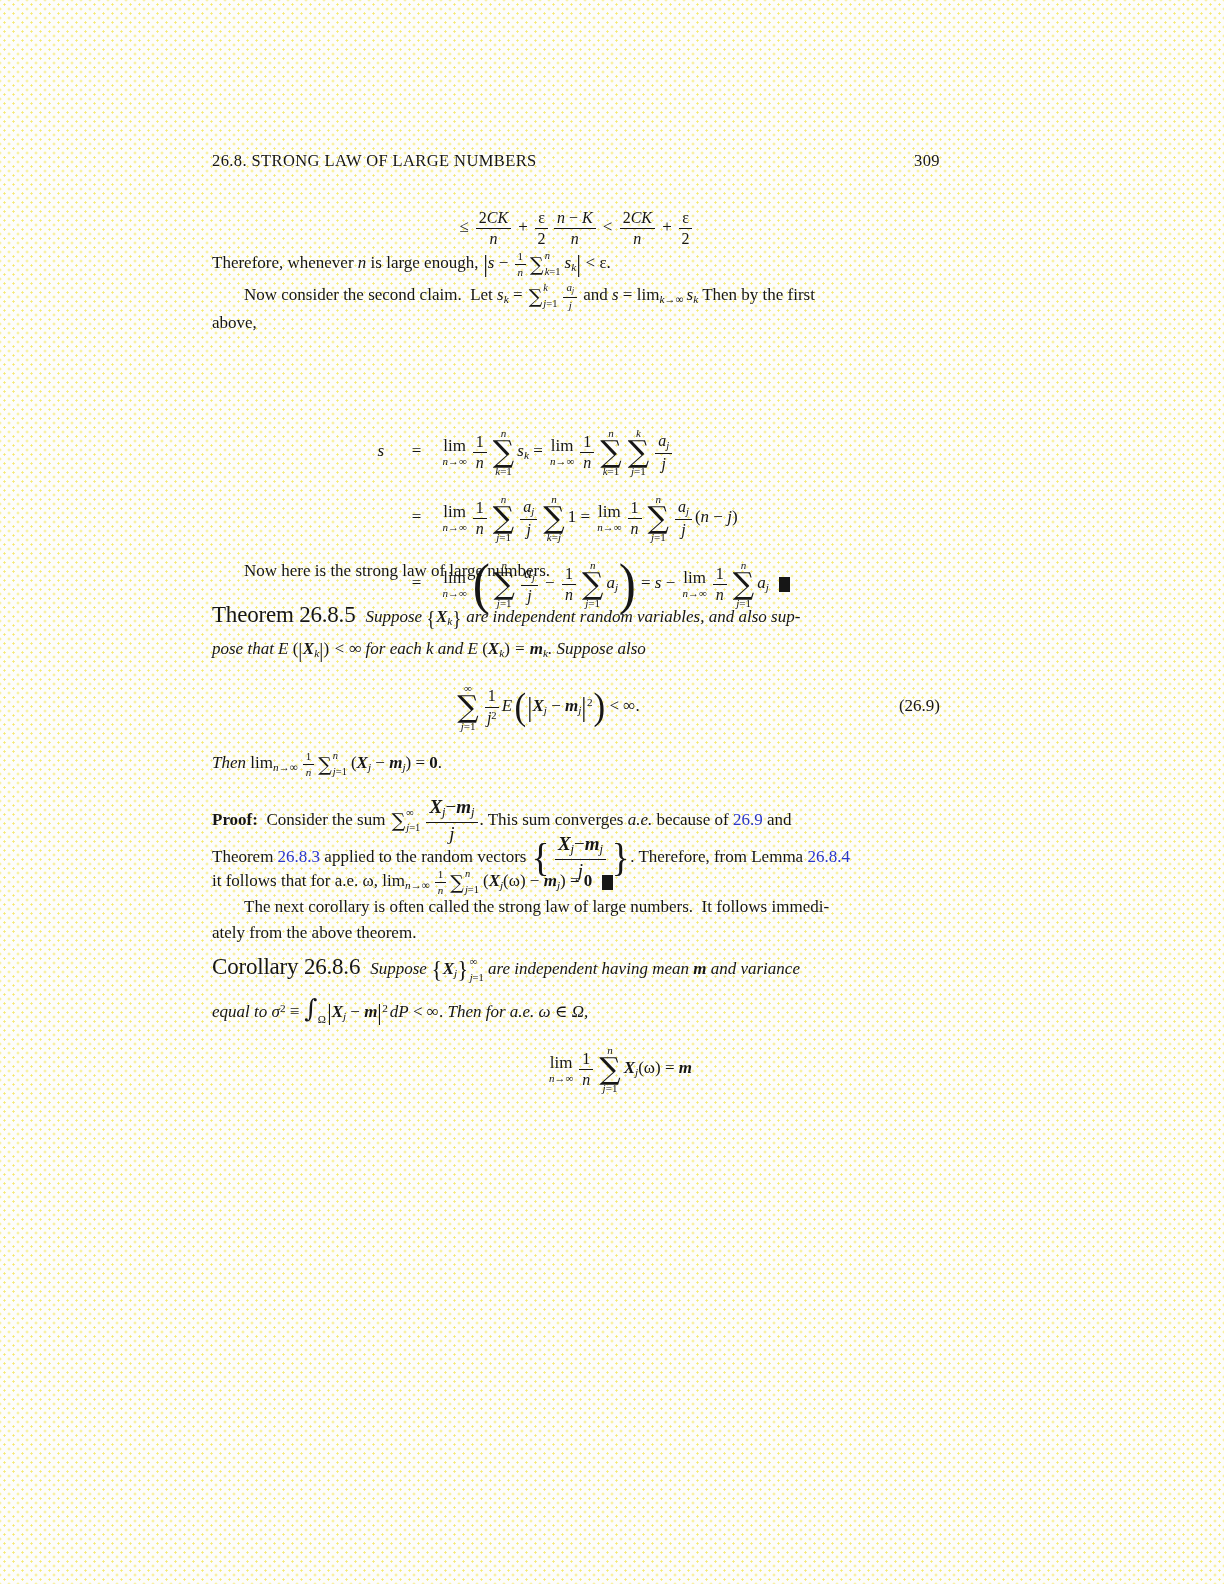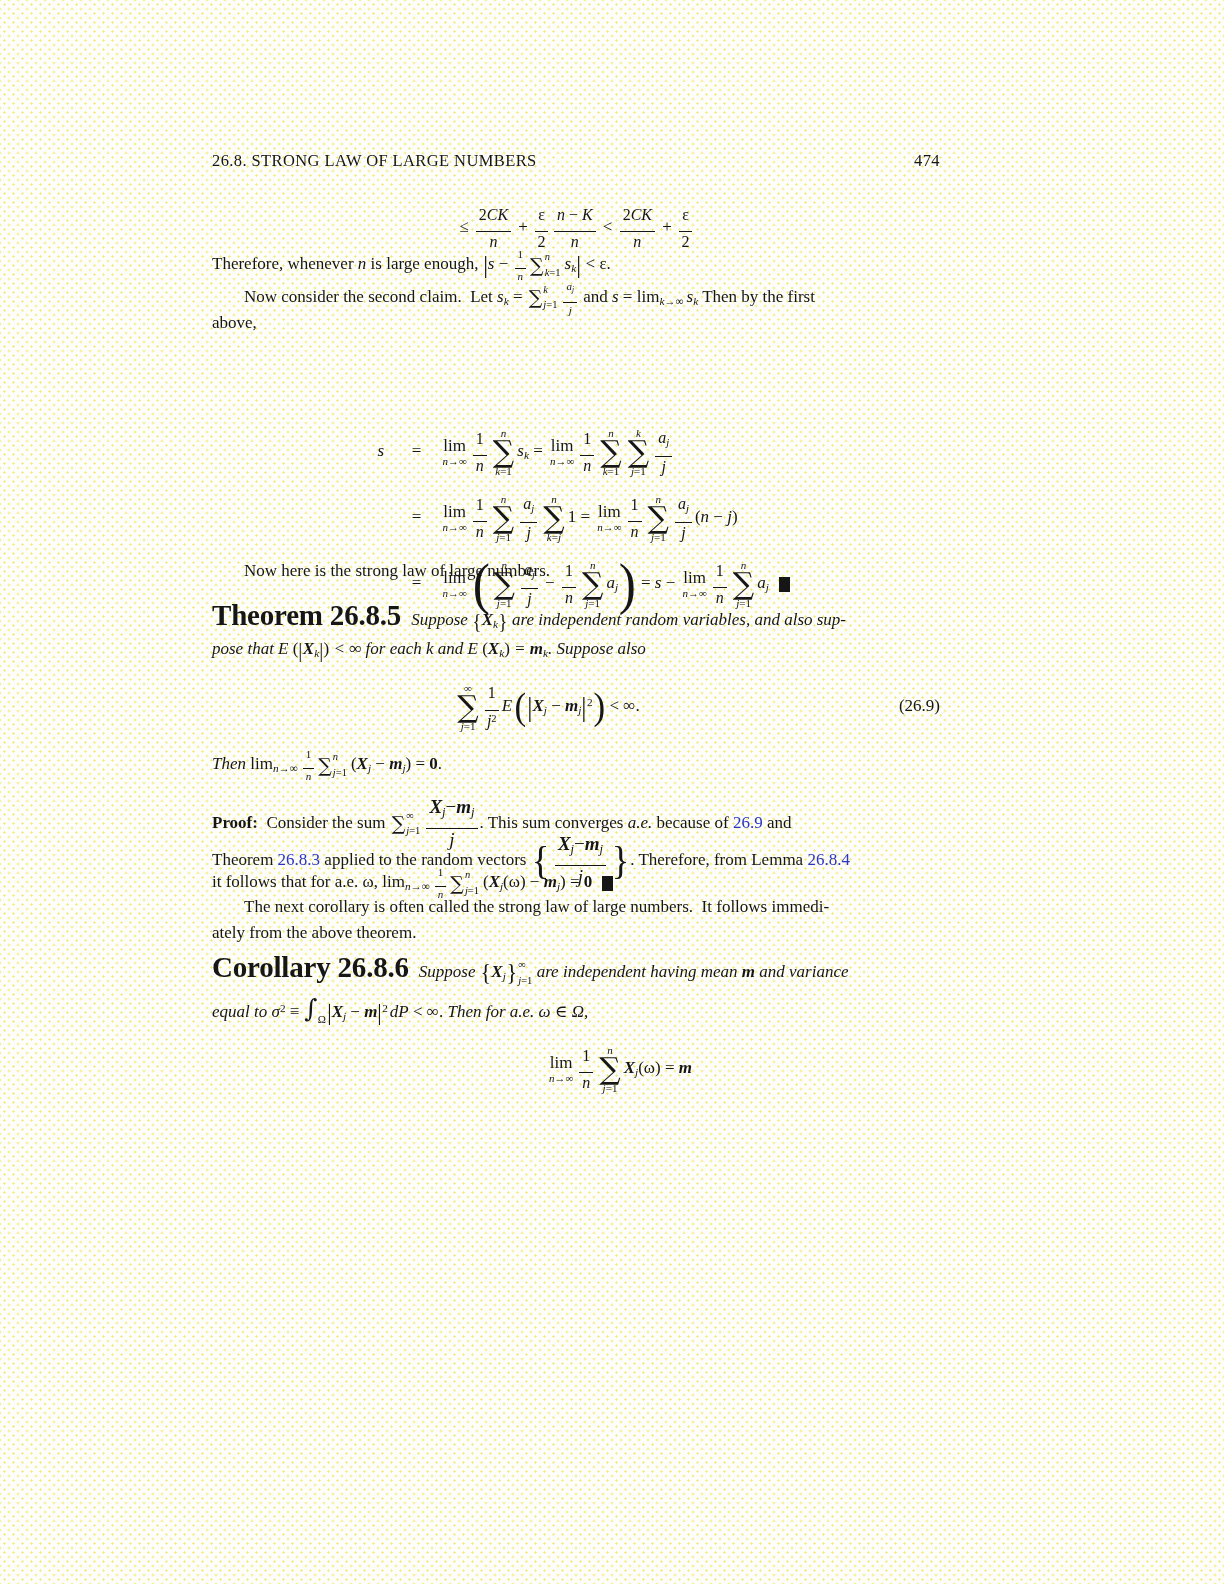--- a/index.html
+++ b/index.html
@@ -35,32 +35,32 @@
   .eqcenter{display:inline-block;transform:translateX(-30px);}
   .eqtag{position:absolute;right:2px;top:50%;transform:translateY(-50%);font-size:17px;}
   .finaldisp{line-height:66px;}
   .finaldisp .inner{display:inline-block;transform:translateX(42px);}
   .eqblock{position:absolute;left:352px;top:352px;}
   .eqrow{height:66px;line-height:66px;white-space:pre;}
   .eq-lhs{display:inline-block;width:16px;text-align:left;font-style:italic;}
   .eq-rel{display:inline-block;width:46px;text-align:center;}
   .tall{line-height:40px;}
   .thmline{line-height:34px;}
-  .head-label{font-size:29px;font-weight:bold;margin-right:10px;letter-spacing:-0.2px;}
+  .head-label{font-size:23px;font-weight:normal;margin-right:10px;letter-spacing:-0.2px;}
   .mspan{white-space:pre;}
   
   .rm{font-style:normal;}
   .it{font-style:italic;}
   .bi{font-style:italic;font-weight:bold;}
   .bd{font-weight:bold;}
   .lk{color:var(--link);cursor:pointer;text-align:right;}
   .sub{font-size:0.66em;vertical-align:-0.25em;}
   .sup{font-size:0.66em;vertical-align:0.42em;}
   .frac{display:inline-flex;flex-direction:column;align-items:center;vertical-align:middle;text-align:center;margin:0 3px;line-height:1.1;}
-  .frac .num{border-bottom:1px solid var(--text);padding:0 3px 8px;font-family:Liberation Serif, serif;}
+  .frac .num{border-bottom:1px solid var(--text);padding:0 3px 2px;font-family:Liberation Serif, serif;}
   .frac .den{padding-top:1px;}
   .fd{font-size:16px;}
   .fs{font-size:11px;margin:0 2px;}
   .fm{font-size:19px;margin:0 2px;}
   .sum{display:inline-flex;flex-direction:column;align-items:center;vertical-align:middle;margin:0 3px;line-height:1;}
   .sum .slim{font-size:11px;line-height:1.1;}
   .sum .sigma{font-size:30px;line-height:0.85;font-family:"DejaVu Serif","DejaVu Sans",serif;}
   .isum{display:inline-flex;align-items:center;vertical-align:middle;margin:0 2px;}
   .isum .isigma{font-size:19px;line-height:1;font-family:"DejaVu Serif","DejaVu Sans",serif;}
   .limcol{display:inline-flex;flex-direction:column;justify-content:space-between;height:26px;margin-left:1px;}
@@ -76,21 +76,21 @@
   .sq{display:inline-block;width:11px;height:15px;background:var(--text);margin-left:10px;vertical-align:middle;}
   .gapsp{display:inline-block;}
 </style>
 </head>
 <body>
 
 <div id="page">
 
   <div class="runhead">
     <span>26.8.  STRONG LAW OF LARGE NUMBERS</span>
-    <span>474</span>
+    <span>309</span>
   </div>
 
   <div class="line disp disp1" style="top:196px"><span class="rm">≤ </span><span class="frac fd"><span class="num"><span class="rm">2</span><span class="it">CK</span></span><span class="den"><span class="it">n</span></span></span><span class="rm"> + </span><span class="frac fd"><span class="num"><span class="rm">ε</span></span><span class="den"><span class="rm">2</span></span></span><span class="frac fd"><span class="num"><span class="it">n</span><span class="rm"> − </span><span class="it">K</span></span><span class="den"><span class="it">n</span></span></span><span class="rm"> &lt; </span><span class="frac fd"><span class="num"><span class="rm">2</span><span class="it">CK</span></span><span class="den"><span class="it">n</span></span></span><span class="rm"> + </span><span class="frac fd"><span class="num"><span class="rm">ε</span></span><span class="den"><span class="rm">2</span></span></span></div>
 
   <div class="line" style="top:248px"><span class="rm">Therefore, whenever </span><span class="it">n</span><span class="rm"> is large enough, </span><span class="big" style="font-size: 26px;">|</span><span class="it">s</span><span class="rm"> − </span><span class="frac fs"><span class="num"><span class="rm">1</span></span><span class="den"><span class="it">n</span></span></span><span class="isum"><span class="isigma">∑</span><span class="limcol"><span><span class="it">n</span></span><span><span class="it">k</span><span class="rm">=1</span></span></span></span><span class="gapsp" style="width: 2px;"></span><span class="it">s</span><span class="sub"><span class="it">k</span></span><span class="big" style="font-size: 26px;">|</span><span class="rm"> &lt; ε.</span></div>
   <div class="line indent" style="top:280px"><span class="rm">Now consider the second claim.  Let </span><span class="it">s</span><span class="sub"><span class="it">k</span></span><span class="rm"> = </span><span class="isum"><span class="isigma">∑</span><span class="limcol"><span><span class="it">k</span></span><span><span class="it">j</span><span class="rm">=1</span></span></span></span><span class="gapsp" style="width: 2px;"></span><span class="frac fs"><span class="num"><span class="it">a</span><span class="sub"><span class="it">j</span></span></span><span class="den"><span class="it">j</span></span></span><span class="rm"> and </span><span class="it">s</span><span class="rm"> = lim</span><span class="sub"><span class="it">k</span><span class="rm">→∞</span></span><span class="gapsp" style="width: 3px;"></span><span class="it">s</span><span class="sub"><span class="it">k</span></span><span class="rm"> Then by the first</span></div>
   <div class="line" style="top:308px"><span class="rm">above,</span></div>
 
   <div class="eqblock">
     <div class="eqrow">

